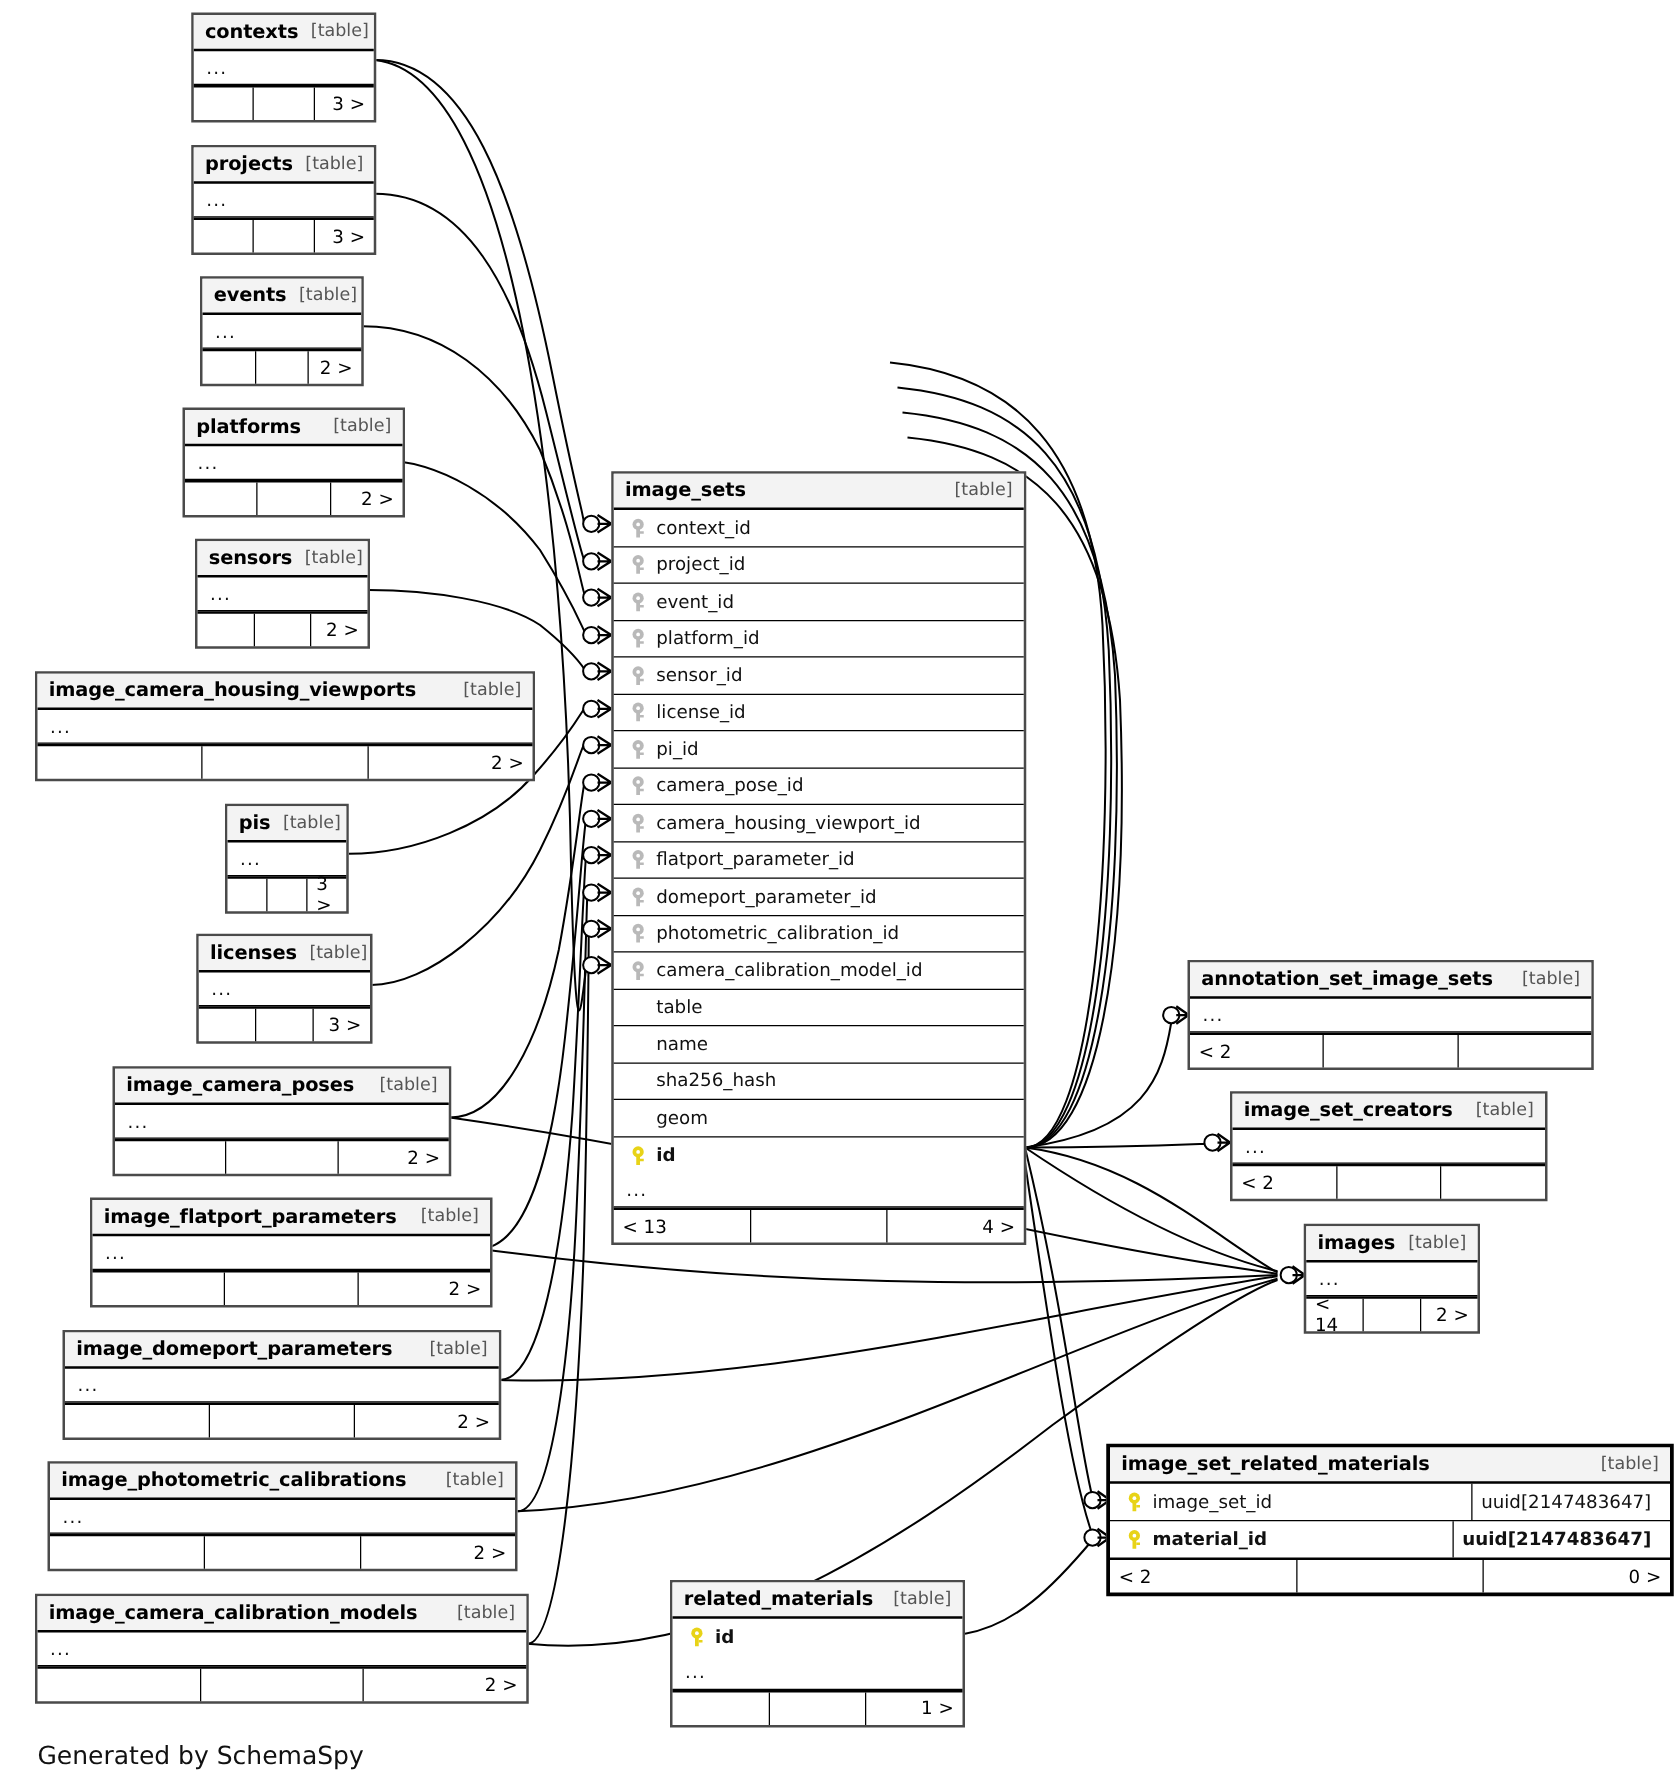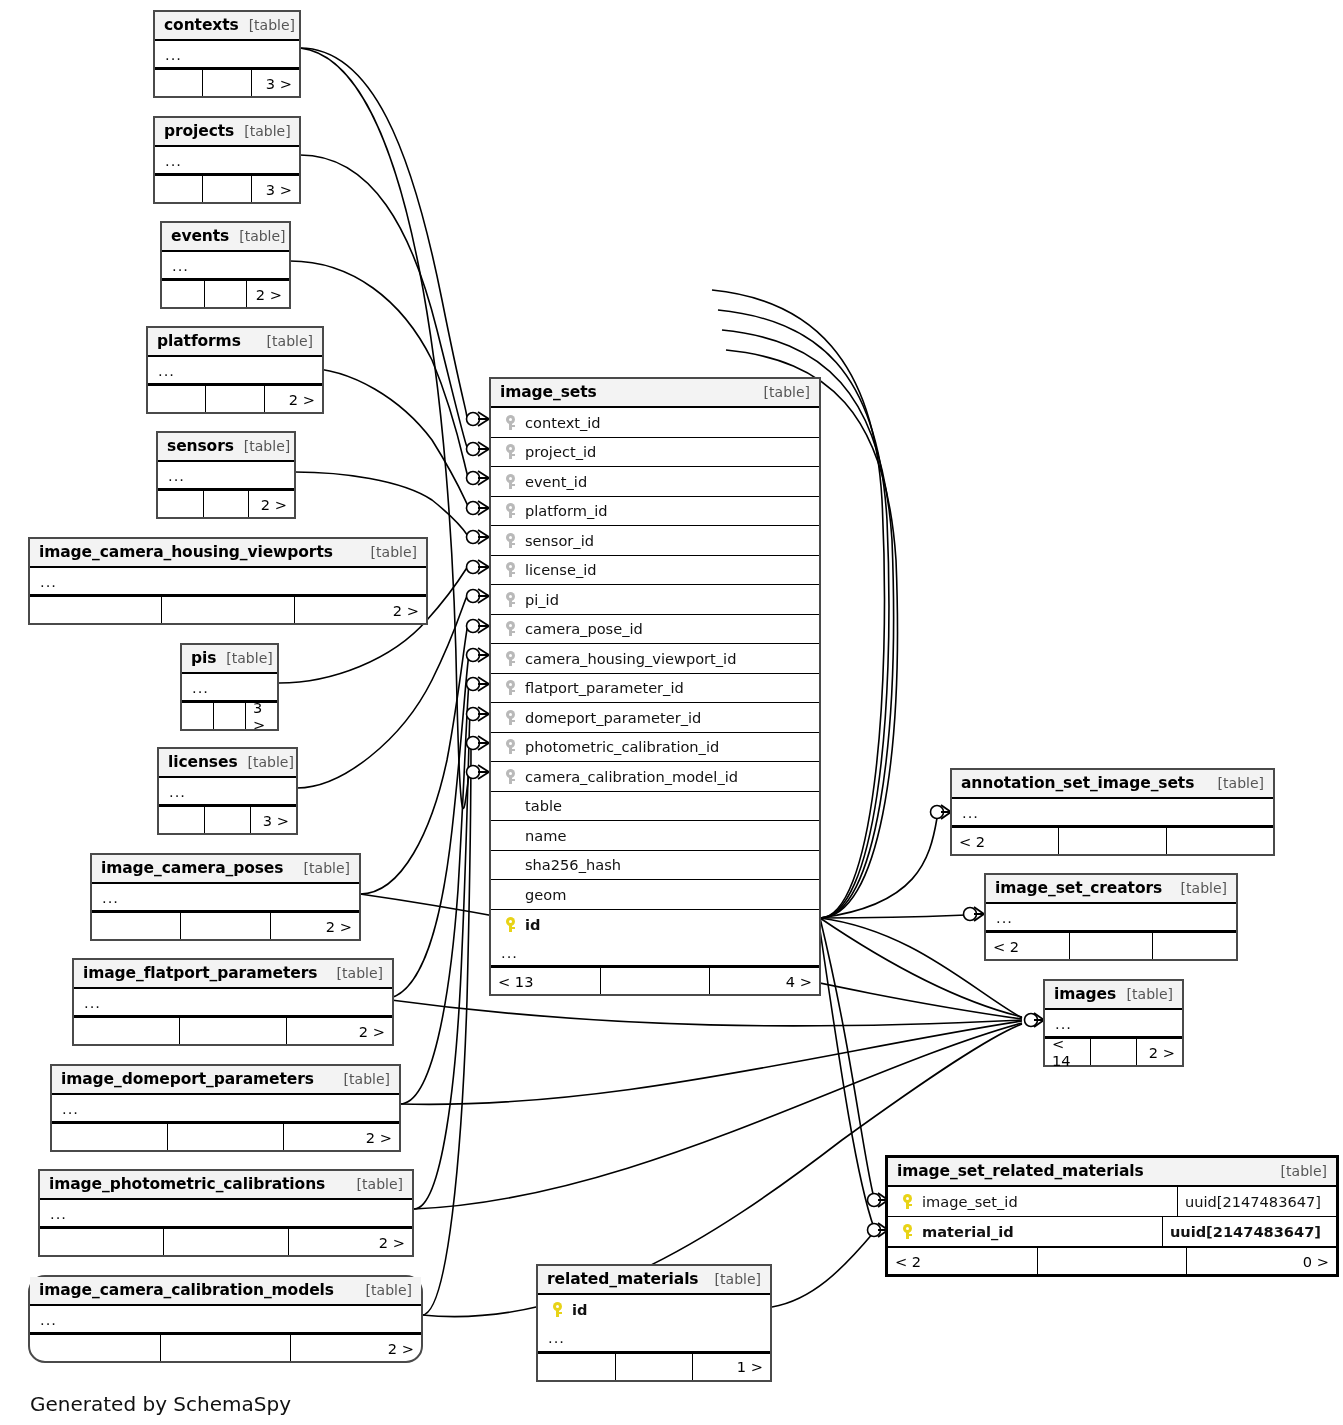--- a/index.html
+++ b/index.html
@@ -304,21 +304,21 @@
   <div class="row rowell">
         <span class="ell">...</span>
       </div>
   <div class="foot">
     <div class="fc"></div>
     <div class="fc"></div>
     <div class="fc r">2 &gt;</div>
   </div>
 </div>
 
-<div class="tbl" style="left:16px;top:1275px;width:395px;border-radius:17px;">
+<div class="tbl" style="left:16px;top:1275px;width:395px;">
   <div class="thead">
     <span class="tname">image_camera_calibration_models</span>
     <span class="ttag">[table]</span>
   </div>
   <div class="row rowell">
         <span class="ell">...</span>
       </div>
   <div class="foot">
     <div class="fc"></div>
     <div class="fc"></div>

